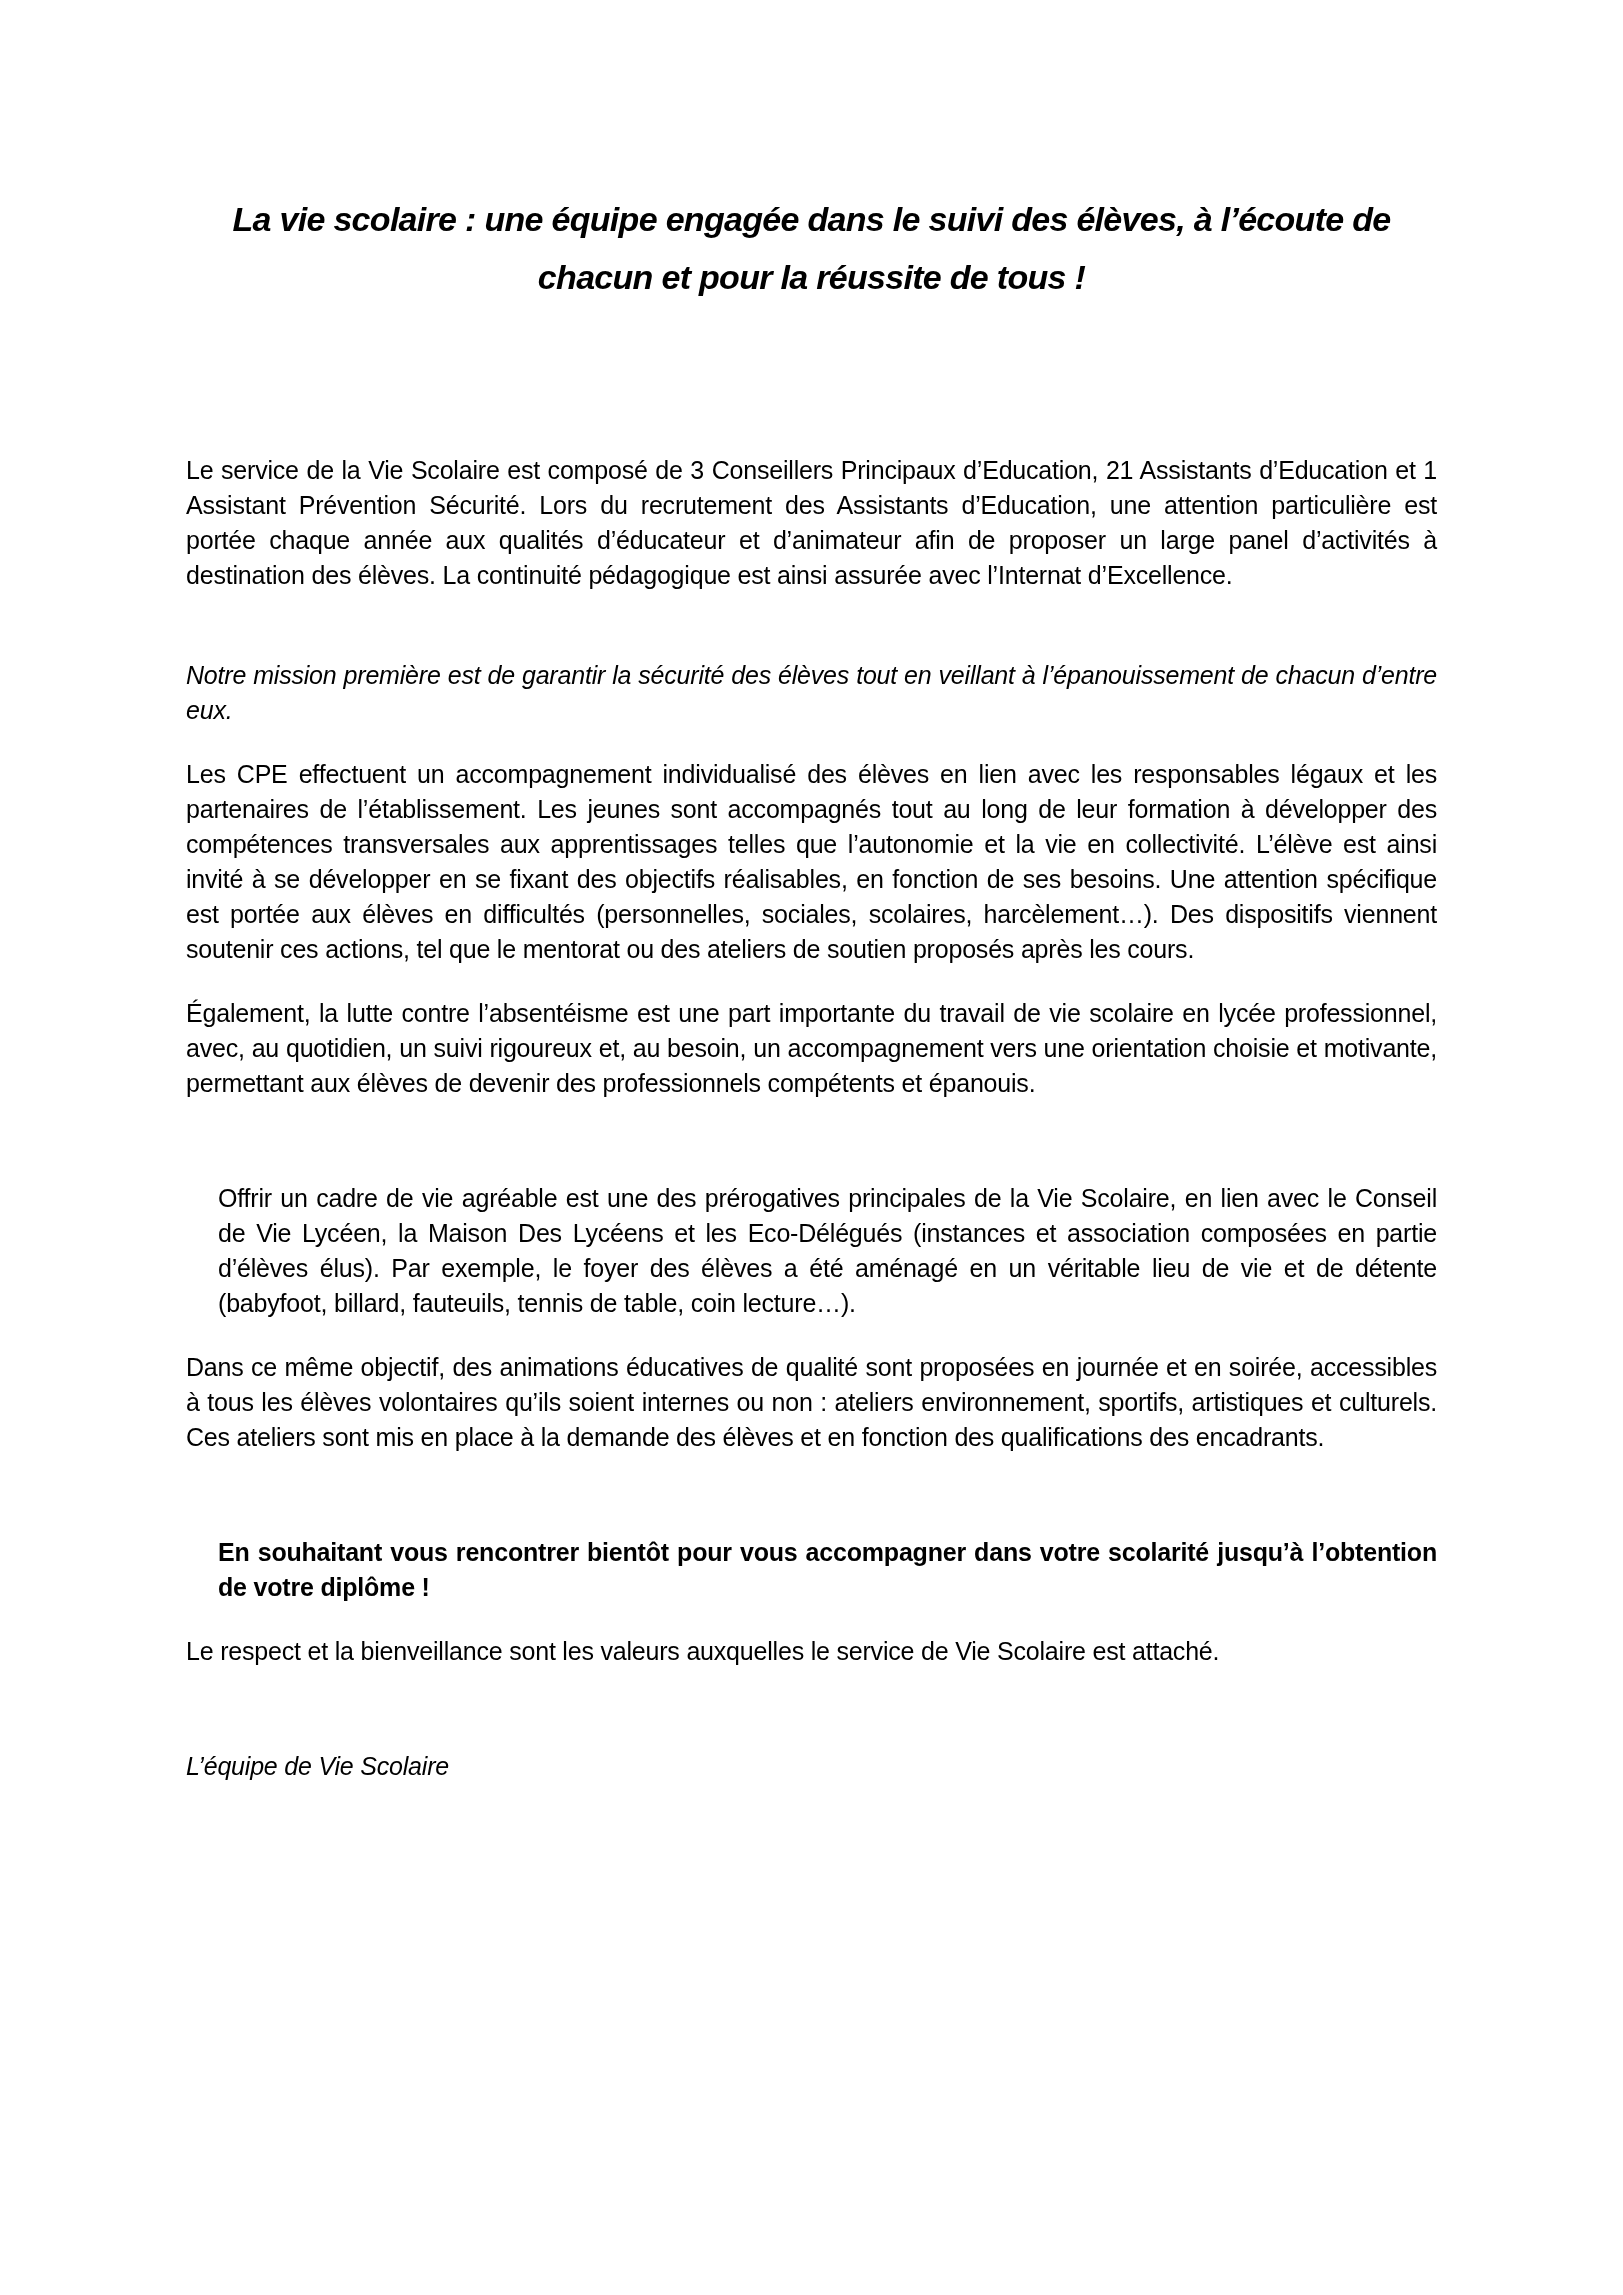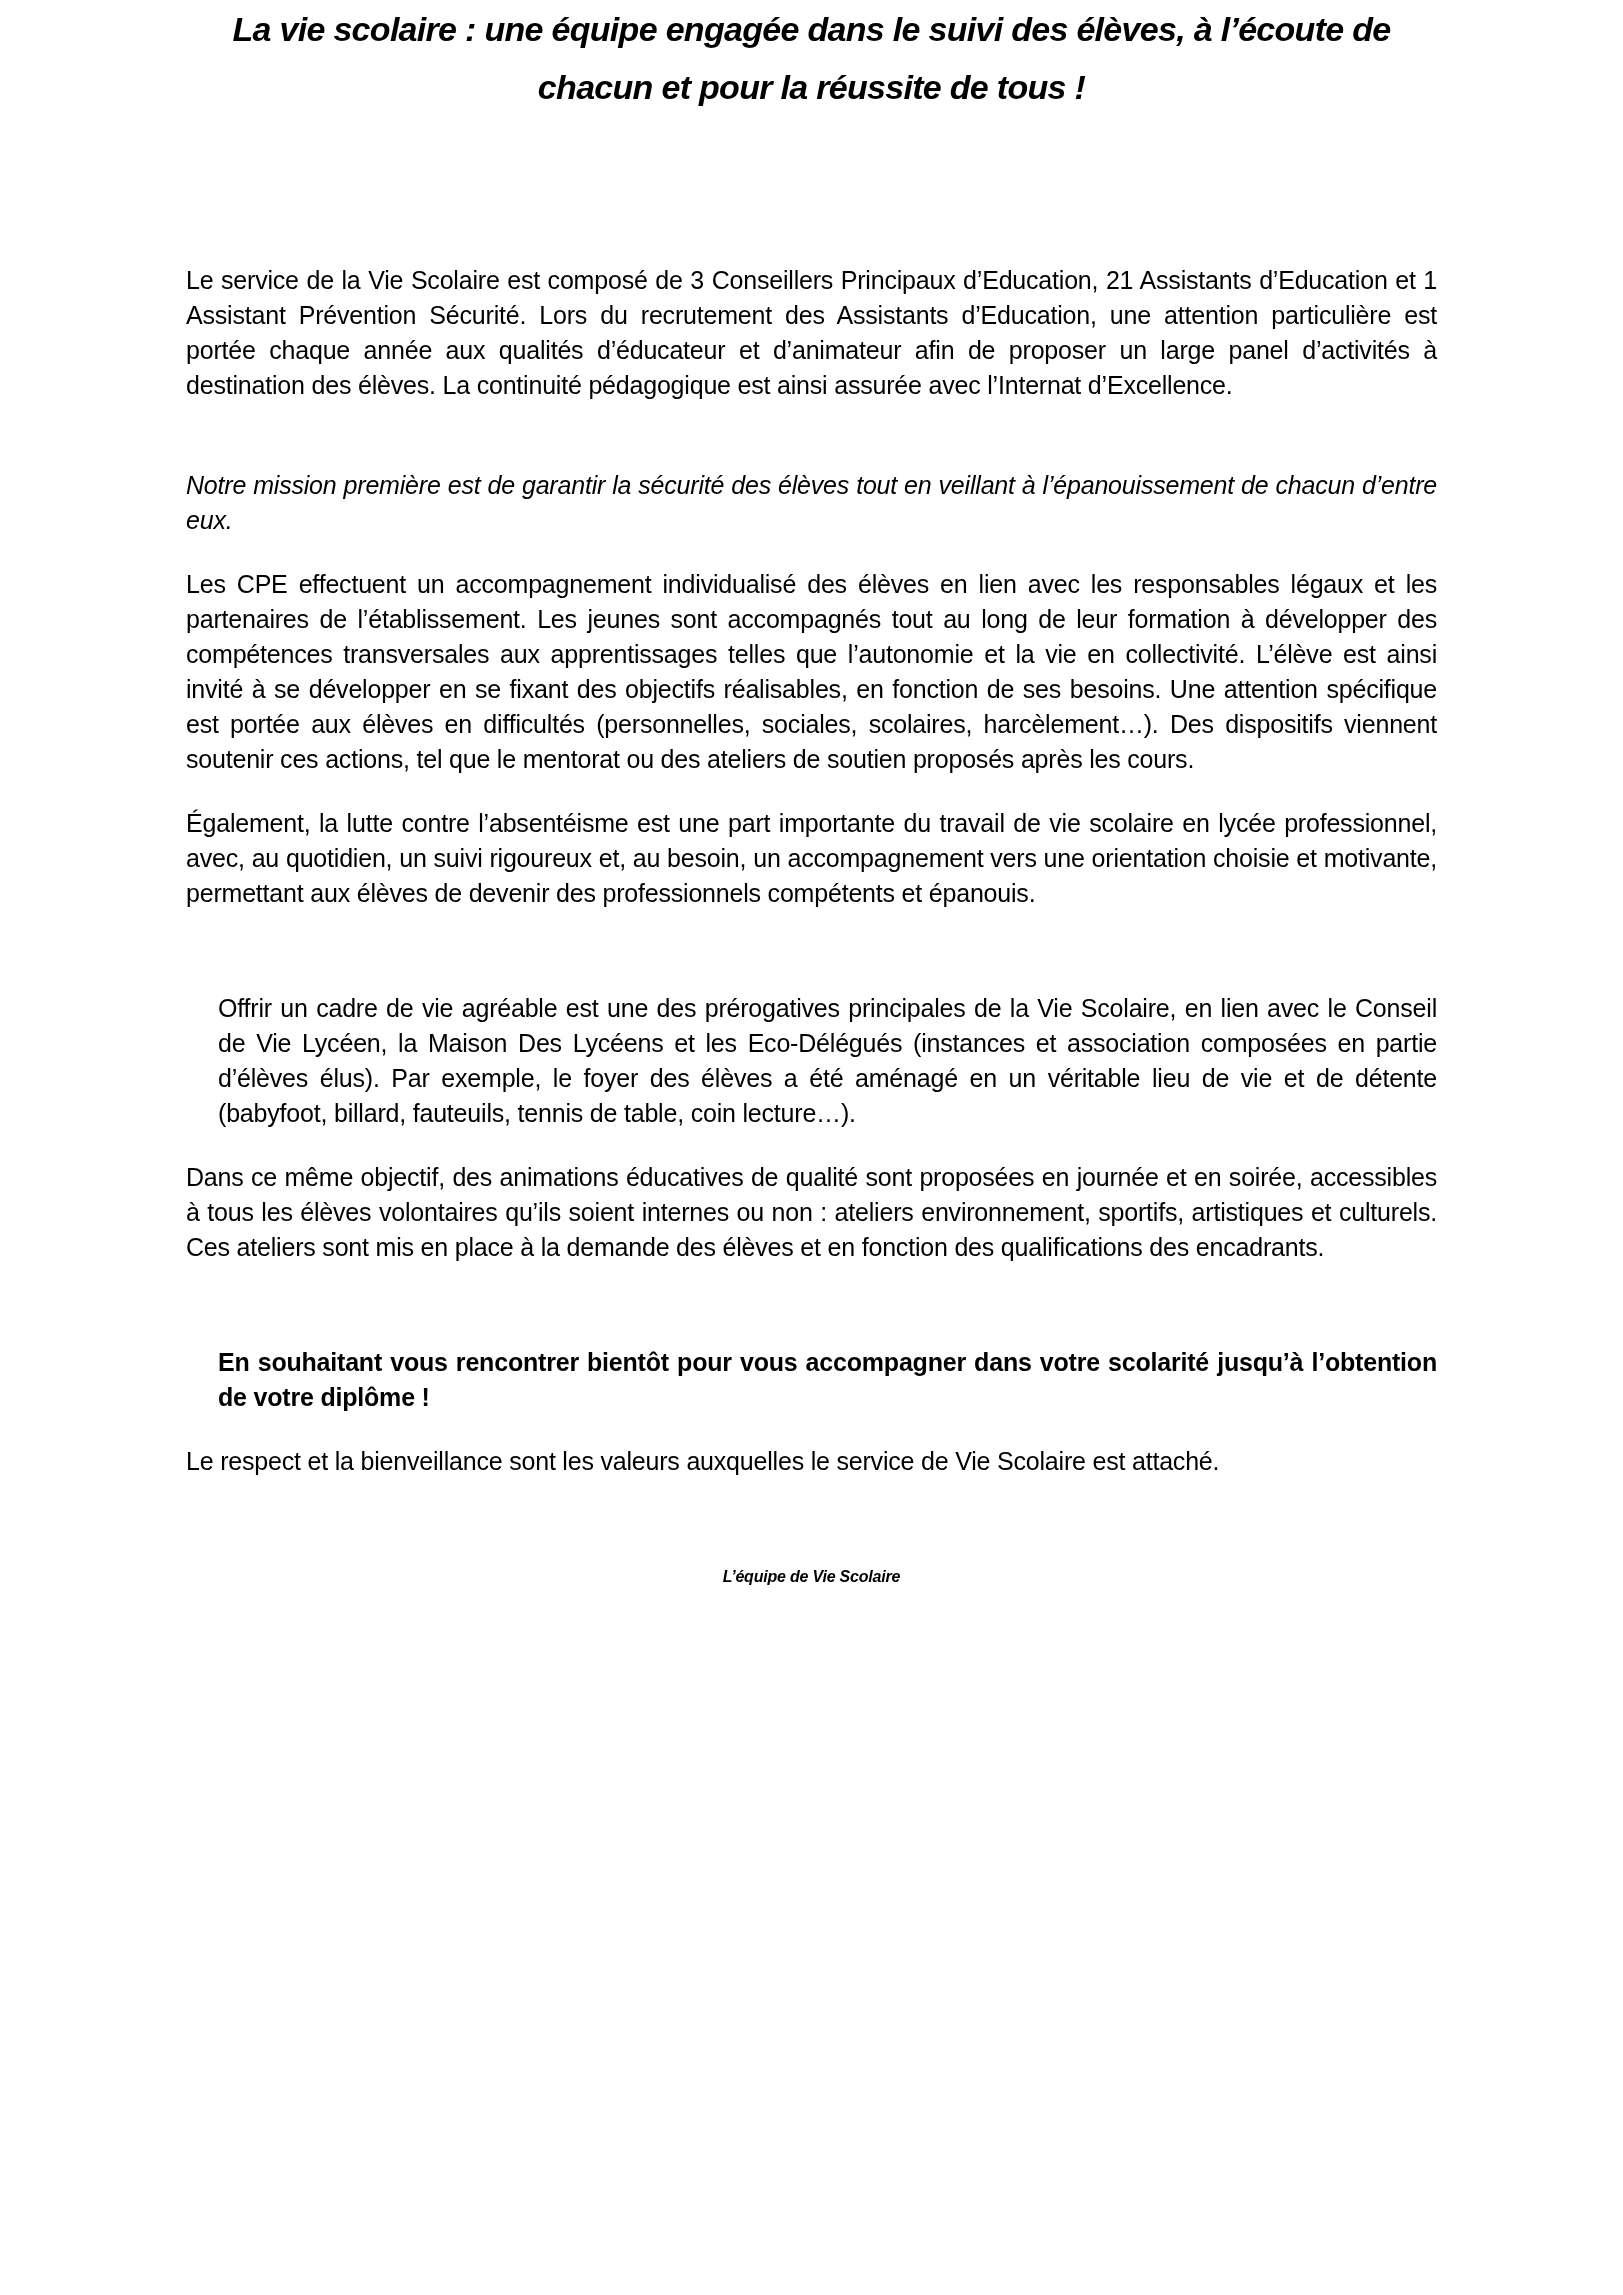--- a/index.html
+++ b/index.html
@@ -13,20 +13,21 @@
     height: 2295px;
     box-sizing: border-box;
     padding: 0 186px;
     background: #ffffff;
     color: #000000;
     font-family: "Liberation Sans", sans-serif;
     overflow: hidden;
   }
   .title {
     margin: 0;
+    padding-top: 190px;
     font-size: 34px;
     line-height: 58px;
     font-weight: bold;
     font-style: italic;
     text-align: center;
     letter-spacing: -0.7px;
   }
   .para {
     margin: 29px 0 0 0;
     font-size: 25px;
@@ -43,25 +44,25 @@
   }
   .section-gap-double {
     margin-top: 65px;
     font-style: italic;
   }
   .closing {
     font-weight: bold;
   }
   .signature {
     margin: 80px 0 0 0;
-    font-size: 16px;
+    font-size: 25px;
     line-height: 35px;
-    font-weight: bold;
+    font-weight: normal;
     font-style: italic;
-    text-align: center;
+    text-align: left;
     letter-spacing: -0.2px;
   }
 </style>
 </head>
 <body>
 
 <div class="page">
 
   <h1 class="title">La vie scolaire : une équipe engagée dans le suivi des élèves, à l’écoute de chacun et pour la réussite de tous !</h1>
 

